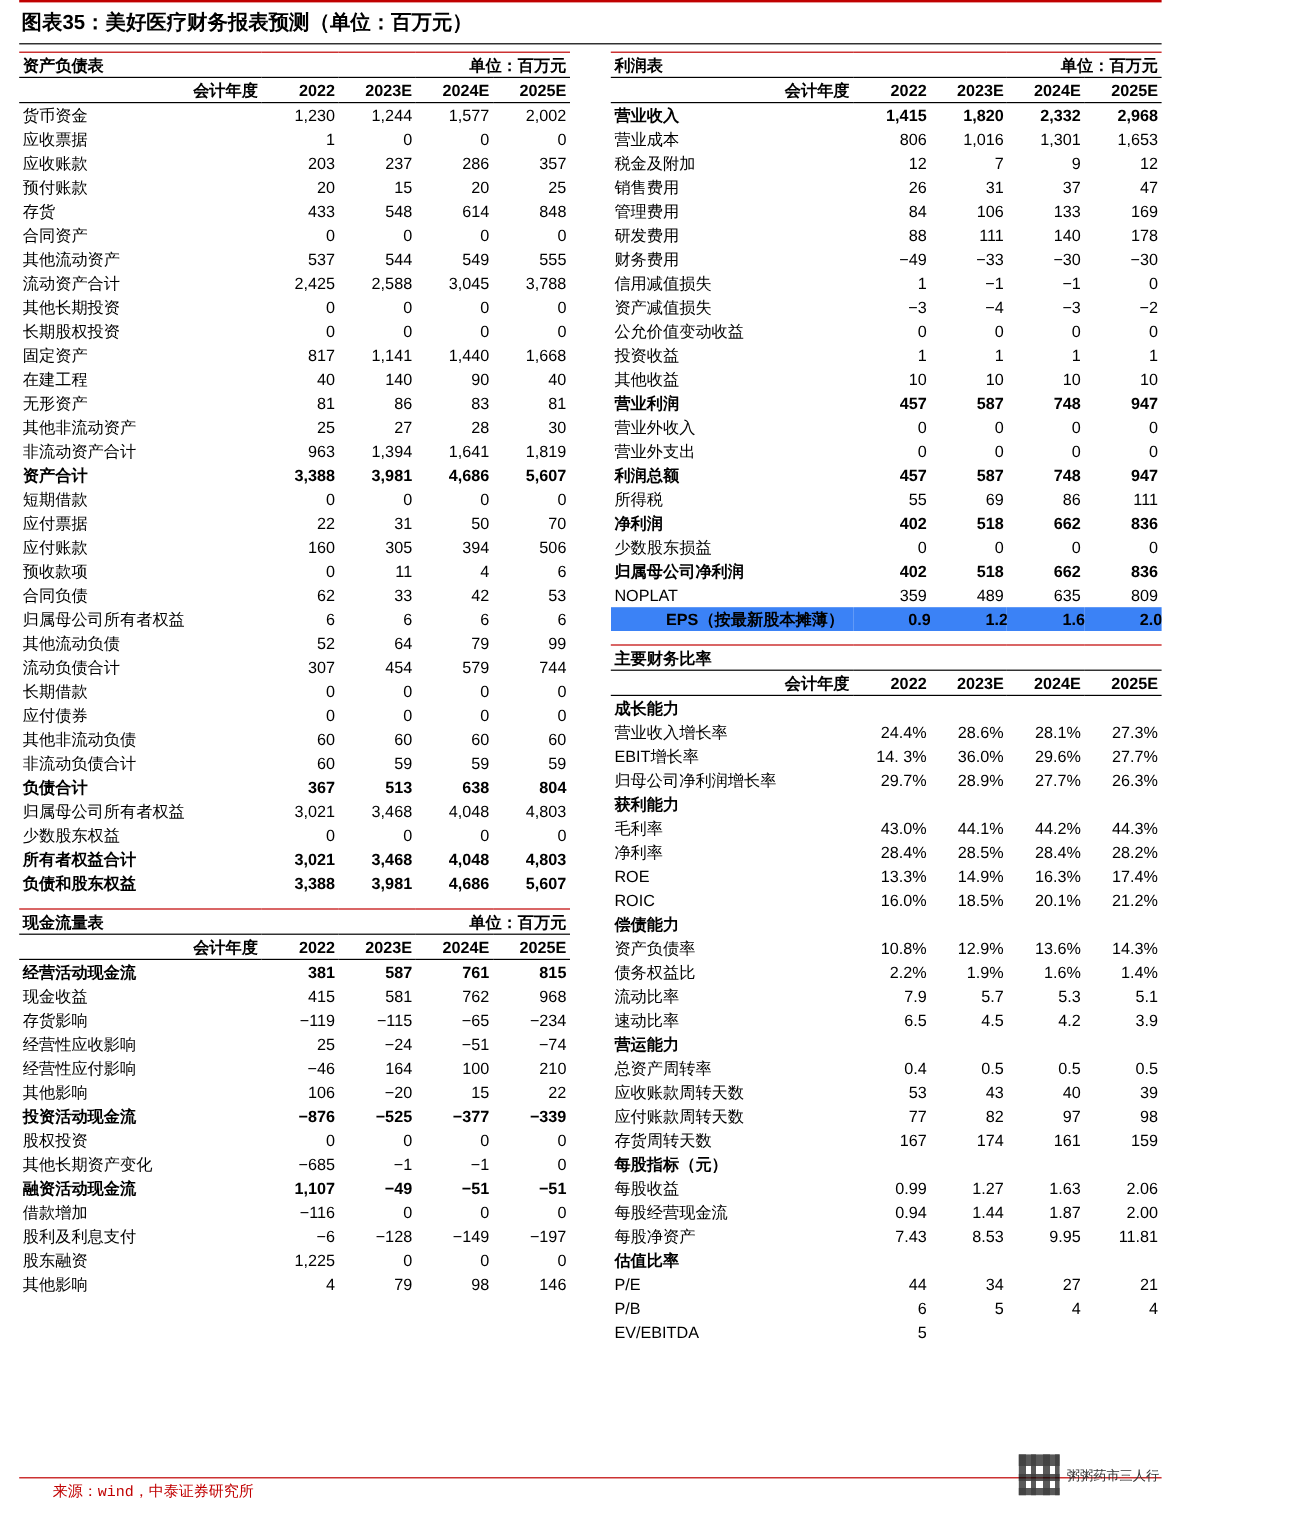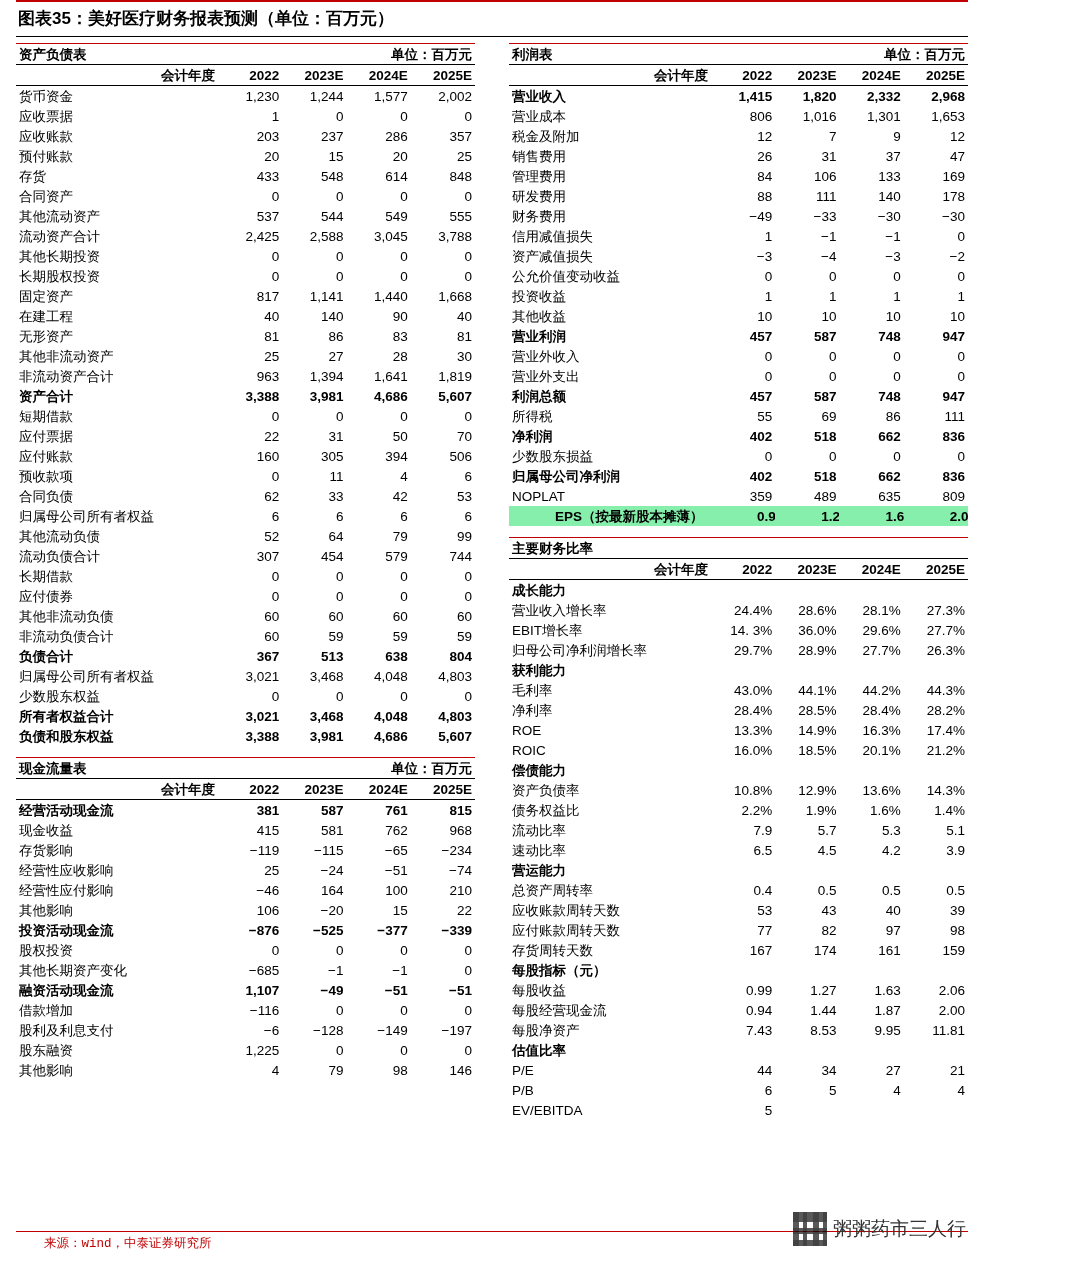--- a/index.html
+++ b/index.html
@@ -24,36 +24,36 @@
   td{padding:1px 3px;vertical-align:bottom;line-height:16px;height:18px;white-space:nowrap;overflow:hidden;}
   .lbl{text-align:left;}
   .num{text-align:right;}
   .hdr-row td{font-weight:bold;text-align:right;}
   .sect-title td{font-weight:bold;font-size:13.5px;}
   .rule-top td{border-top:1.6px solid #c00000;}
   .rule-thin td{border-top:1px solid #000;}
   .rule-bot td{border-bottom:1px solid #000;}
   .bold td{font-weight:bold;}
   .unit{text-align:right;font-size:12.5px;font-weight:normal;}
-  .hl td{background:#86efac;color:#000;font-weight:bold;padding-left:46px;}
+  .hl td{background:#3b82f6;color:#000;font-weight:bold;padding-left:46px;}
   .spacer td{height:9px;border:none;}
   .src{
     position:absolute;left:18px;bottom:10px;
     font-size:12.5px;color:#c00000;
     font-family:"Liberation Mono","DejaVu Sans Mono",monospace;
     margin-left:26px;
   }
   .foot-rule{
     position:absolute;left:16px;right:16px;bottom:30px;
     border-top:1.6px solid #c00000;height:0;
   }
   .wm{
     position:absolute;right:18px;bottom:16px;
     display:flex;align-items:center;gap:6px;
-    font-size:19px;color:#333;
+    font-size:11px;color:#333;
   }
   .wm .qr{
     width:34px;height:34px;
     background:
       linear-gradient(90deg,#222 0 6px,transparent 6px 10px,#222 10px 14px,transparent 14px 20px,#222 20px 26px,transparent 26px 30px,#222 30px 34px),
       linear-gradient(0deg,#222 0 6px,transparent 6px 12px,#222 12px 18px,transparent 18px 24px,#222 24px 34px);
     background-blend-mode:multiply;
     opacity:.75;
   }
   col.c-lbl{width:44%;}

